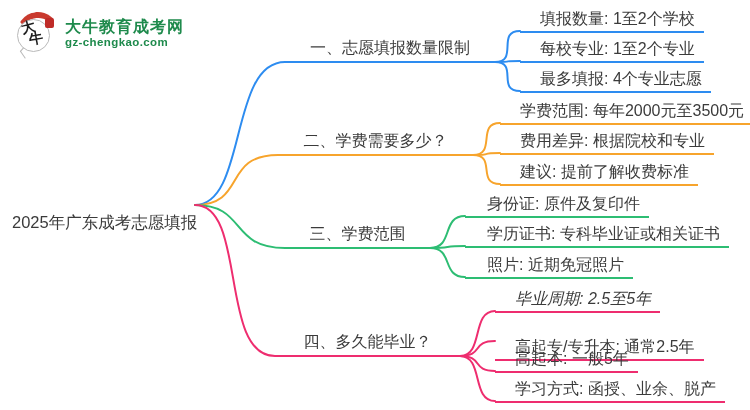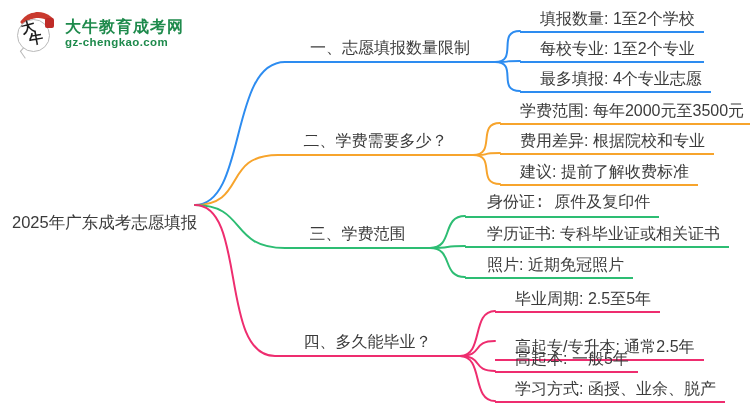--- a/index.html
+++ b/index.html
@@ -107,22 +107,22 @@
   <div id="nodes">
       <div class="branch-topic" style="left: 285px; top: 36px; width: 210px; border-bottom-color: rgb(45, 140, 240); text-align: center;">一、志愿填报数量限制</div>
       <div class="leaf-node" style="left: 520px; top: 7px; padding: 0px 9px 0px 20px; border-bottom-color: rgb(45, 140, 240);">填报数量: 1至2个学校</div>
       <div class="leaf-node" style="left: 520px; top: 37px; padding: 0px 9px 0px 20px; border-bottom-color: rgb(45, 140, 240);">每校专业: 1至2个专业</div>
       <div class="leaf-node" style="left: 520px; top: 67px; padding: 0px 9px 0px 20px; border-bottom-color: rgb(45, 140, 240);">最多填报: 4个专业志愿</div>
       <div class="branch-topic" style="left: 278px; top: 129px; width: 195px; border-bottom-color: rgb(247, 164, 44);">二、学费需要多少？</div>
       <div class="leaf-node" style="left: 500px; top: 99px; padding: 0px 9px 0px 20px; border-bottom-color: rgb(247, 164, 44);">学费范围: 每年2000元至3500元</div>
       <div class="leaf-node" style="left: 500px; top: 129px; padding: 0px 9px 0px 20px; border-bottom-color: rgb(247, 164, 44);">费用差异: 根据院校和专业</div>
       <div class="leaf-node" style="left: 500px; top: 160px; padding: 0px 9px 0px 20px; border-bottom-color: rgb(247, 164, 44);">建议: 提前了解收费标准</div>
       <div class="branch-topic" style="left: 285px; top: 222px; width: 145px; border-bottom-color: rgb(45, 189, 115);">三、学费范围</div>
-      <div class="leaf-node" style="left: 465px; top: 192px; padding: 0px 9px 0px 22px; border-bottom-color: rgb(45, 189, 115); font-family: Liberation Mono, monospace;">身份证: 原件及复印件</div>
+      <div class="leaf-node" style="left: 465px; top: 192px; padding: 0px 9px 0px 22px; border-bottom-color: rgb(45, 189, 115);">身份证: 原件及复印件</div>
       <div class="leaf-node" style="left: 465px; top: 222px; padding: 0px 9px 0px 22px; border-bottom-color: rgb(45, 189, 115); text-align: center;">学历证书: 专科毕业证或相关证书</div>
       <div class="leaf-node" style="left: 465px; top: 253px; padding: 0px 9px 0px 22px; border-bottom-color: rgb(45, 189, 115);">照片: 近期免冠照片</div>
       <div class="branch-topic" style="left: 275px; top: 330px; width: 185px; border-bottom-color: rgb(238, 45, 111);">四、多久能毕业？</div>
-      <div class="leaf-node" style="left: 495px; top: 287px; padding: 0px 9px 16px 20px; border-bottom-color: rgb(238, 45, 111);">毕业周期: 2.5至5年</div>
+      <div class="leaf-node" style="left: 495px; top: 287px; padding: 0px 9px 16px 20px; border-bottom-color: rgb(238, 45, 111); font-style: italic;">毕业周期: 2.5至5年</div>
       <div class="leaf-node" style="left: 495px; top: 335px; padding: 0px 9px 16px 20px; border-bottom-color: rgb(238, 45, 111);">高起专/专升本: 通常2.5年</div>
       <div class="leaf-node" style="left: 495px; top: 347px; padding: 0px 9px 0px 20px; border-bottom-color: rgb(238, 45, 111);">高起本: 一般5年</div>
       <div class="leaf-node" style="left: 495px; top: 377px; padding: 0px 9px 0px 20px; border-bottom-color: rgb(238, 45, 111);">学习方式: 函授、业余、脱产</div>
     </div>
 </div>
 
 </body></html>

